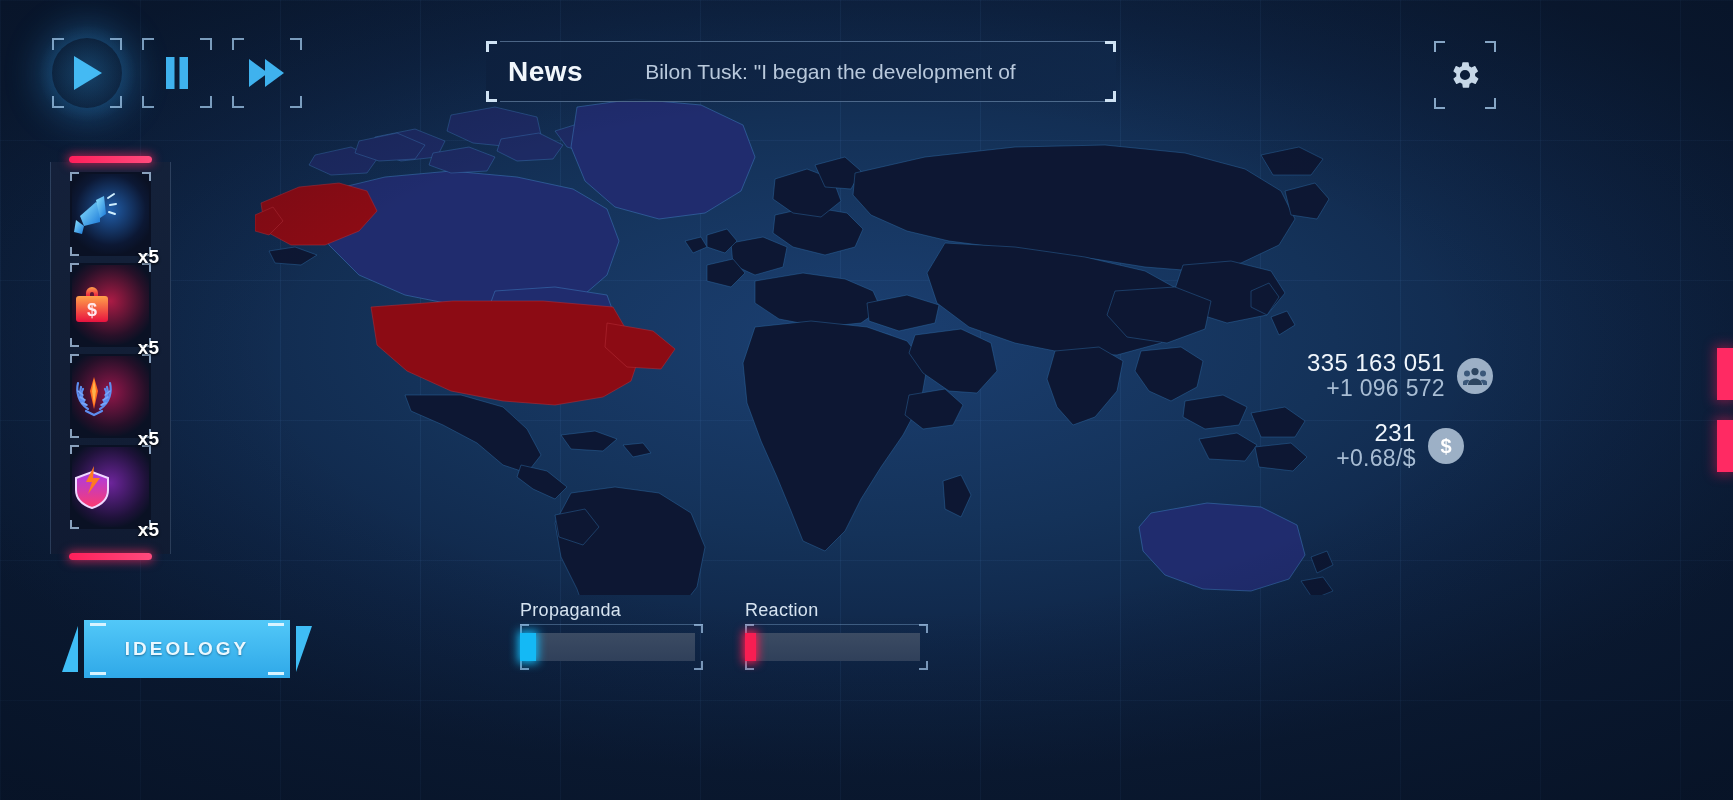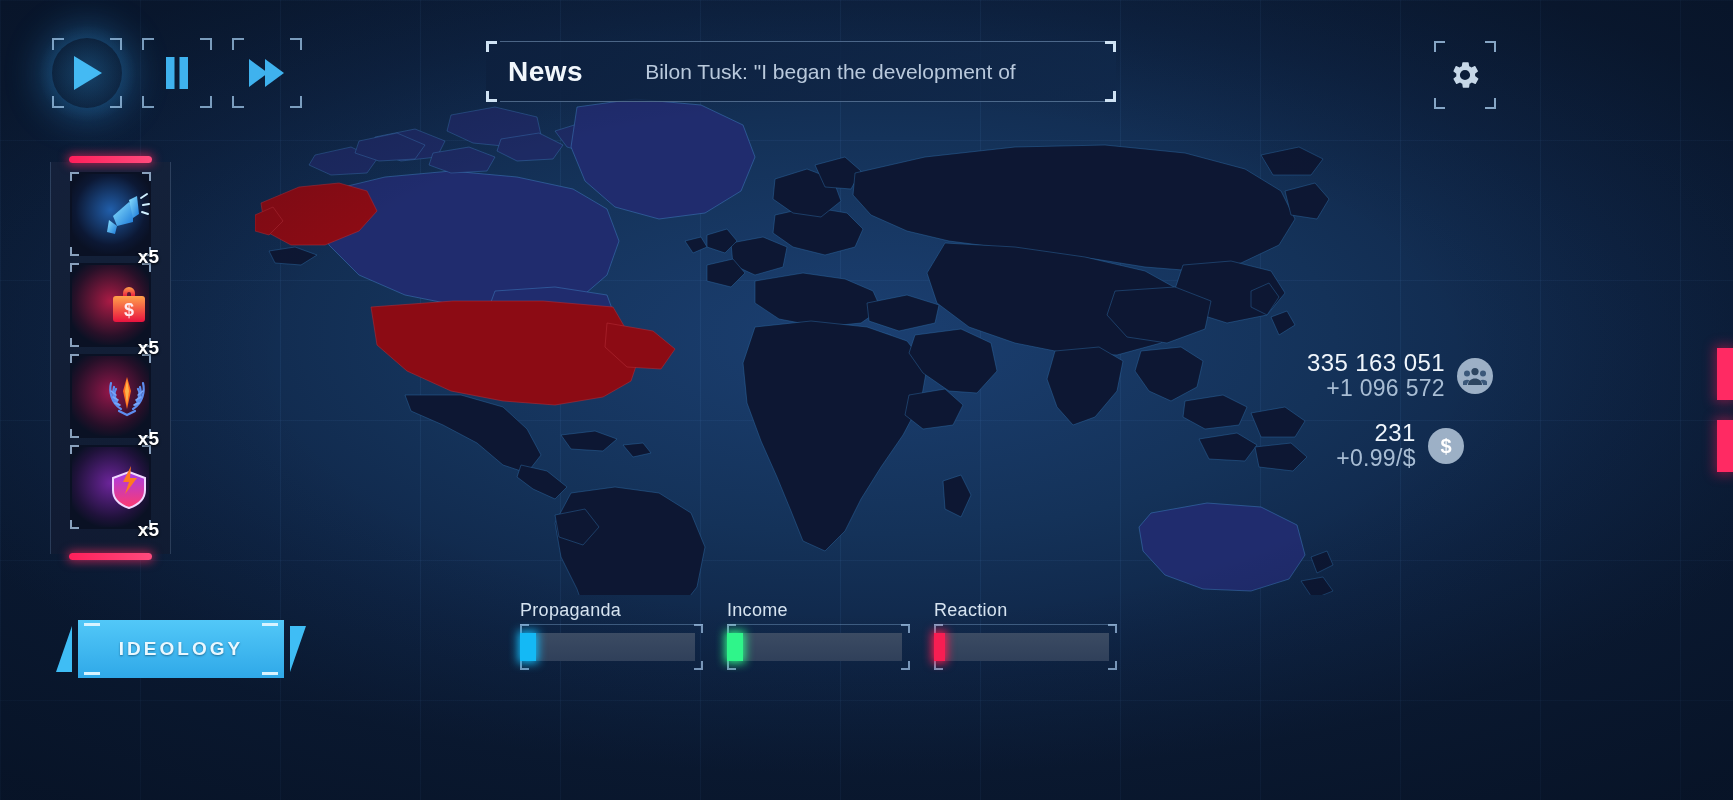--- a/index.html
+++ b/index.html
@@ -103,42 +103,42 @@
   }
   #rail .cap {
     position:absolute; left:18px; right:18px; height:7px; border-radius:4px;
     background:linear-gradient(90deg,#ff1f5a,#ff4b7d);
     box-shadow:0 0 10px 2px rgba(255,40,95,.6);
   }
   #rail .cap.top { top:-6px; }
   #rail .cap.bot { bottom:-6px; }
   .card {
     position:relative; width:81px; height:84px; margin:0 auto 7px;
-    display:flex; align-items:center; justify-content:flex-end;
+    display:flex; align-items:center; justify-content:flex-start;
     background:#0a1124;
   }
   .card .frame { position:absolute; inset:0; }
   .card .frame i { position:absolute; width:9px; height:9px; border:0 solid rgba(180,210,240,.75); }
   .card .frame i:nth-child(1){left:0;top:0;border-left-width:2px;border-top-width:2px;}
   .card .frame i:nth-child(2){right:0;top:0;border-right-width:2px;border-top-width:2px;}
   .card .frame i:nth-child(3){left:0;bottom:0;border-left-width:2px;border-bottom-width:2px;}
   .card .frame i:nth-child(4){right:0;bottom:0;border-right-width:2px;border-bottom-width:2px;}
   .card .aura { position:absolute; inset:2px; }
   .card .qty {
     position:absolute; right:-8px; bottom:-12px; font-size:19px; font-weight:bold;
     color:#fff; text-shadow:0 1px 3px #000; z-index:4;
   }
   .card svg { position:relative; z-index:3; }
   .aura-blue  { background:radial-gradient(circle at 50% 45%, rgba(40,120,215,.75) 0%, rgba(18,45,100,.25) 60%, rgba(10,17,36,0) 78%); }
   .aura-red   { background:radial-gradient(circle at 50% 45%, rgba(225,30,80,.75) 0%, rgba(110,15,50,.3) 60%, rgba(10,17,36,0) 78%); }
   .aura-rose  { background:radial-gradient(circle at 50% 45%, rgba(205,25,90,.7) 0%, rgba(100,12,50,.3) 60%, rgba(10,17,36,0) 78%); }
   .aura-violet{ background:radial-gradient(circle at 50% 45%, rgba(150,45,205,.7) 0%, rgba(80,20,110,.3) 60%, rgba(10,17,36,0) 78%); }
 
   
-  #ideology-wrap { position:absolute; left:56px; top:620px; width:250px; height:58px; cursor:pointer; }
+  #ideology-wrap { position:absolute; left:62px; top:620px; width:250px; height:58px; cursor:pointer; }
   #ideology-wrap .wing {
     position:absolute; top:6px; width:16px; height:46px;
     background:#3fbdf5;
   }
   #ideology-wrap .wing.l { left:0; clip-path:polygon(100% 0,100% 100%,0 100%); }
   #ideology-wrap .wing.r { right:0; clip-path:polygon(0 0,100% 0,0 100%); }
   #ideology {
     position:absolute; left:22px; right:22px; top:0; bottom:0;
     background:linear-gradient(180deg,#52c8f8,#2fa8e8);
     display:flex; align-items:center; justify-content:center;
@@ -179,21 +179,21 @@
   
   .edge-tab {
     position:absolute; right:0; width:16px; height:52px;
     background:linear-gradient(90deg,#e8134f,#ff2a63);
     box-shadow:0 0 12px 3px rgba(230,25,80,.45); cursor:pointer;
   }
   #edge-tab-1 { top:348px; }
   #edge-tab-2 { top:420px; }
 
   
-  #meters { position:absolute; left:520px; top:600px; display:flex; gap:32px; }
+  #meters { position:absolute; left:520px; top:600px; display:flex; gap:50px; }
   .meter { width:175px; position:relative; }
   .meter .mlabel { font-size:18px; color:#d6e3f0; margin-bottom:12px; letter-spacing:.3px; }
   .meter .track {
     position:relative; height:28px;
     background:linear-gradient(180deg,#3b4b63,#30405a);
     overflow:visible;
   }
   .meter .fill { position:absolute; left:0; top:0; bottom:0; }
   .meter .brkline {
     position:absolute; left:0; right:-8px; top:-9px; height:1px;
@@ -488,21 +488,21 @@
           <circle cx="4" cy="7.6" r="3" fill="#3b587a"></circle>
           <path d="M-1 19 c0-3.3 2.3-5.2 5-5.2 1 0 1.9.25 2.7.7 C5 16 4.1 17.4 4 19 Z" fill="#3b587a"></path>
           <circle cx="20" cy="7.6" r="3" fill="#3b587a"></circle>
           <path d="M25 19 c0-3.3-2.3-5.2-5-5.2-1 0-1.9.25-2.7.7 C19 16 19.9 17.4 20 19 Z" fill="#3b587a"></path>
         </svg>
       </div>
     </div>
     <div class="stat">
       <div class="nums">
         <div class="big">231</div>
-        <div class="sub">+0.99/$</div>
+        <div class="sub">+0.68/$</div>
       </div>
       <div class="orb">
         <svg width="26" height="26" viewBox="0 0 26 26">
           <text x="13" y="20" font-size="20" font-weight="bold" text-anchor="middle" fill="#ffffff" font-family="Liberation Sans, sans-serif">$</text>
         </svg>
       </div>
     </div>
   </div>
 
   <div class="edge-tab" id="edge-tab-1" style="background: linear-gradient(90deg, rgb(255, 42, 99), rgb(255, 42, 99));"></div>
@@ -514,31 +514,20 @@
       <div class="track">
         <div class="brkline"></div>
         <i class="cn tl"></i>
         <i class="cn tr"></i>
         <i class="cn bl"></i>
         <i class="cn br"></i>
         <div class="fill" style="width: 9%; background: rgb(20, 185, 245); box-shadow: rgb(20, 185, 245) 0px 0px 10px 2px;"></div>
       </div>
     </div>
     <div class="meter">
-      <div class="mlabel">Income</div>
-      <div class="track">
-        <div class="brkline"></div>
-        <i class="cn tl"></i>
-        <i class="cn tr"></i>
-        <i class="cn bl"></i>
-        <i class="cn br"></i>
-        <div class="fill" style="width: 9%; background: rgb(47, 245, 138); box-shadow: rgb(47, 245, 138) 0px 0px 10px 2px;"></div>
-      </div>
-    </div>
-    <div class="meter">
       <div class="mlabel">Reaction</div>
       <div class="track">
         <div class="brkline"></div>
         <i class="cn tl"></i>
         <i class="cn tr"></i>
         <i class="cn bl"></i>
         <i class="cn br"></i>
         <div class="fill" style="width: 6%; background: rgb(247, 30, 82); box-shadow: rgb(247, 30, 82) 0px 0px 10px 2px;"></div>
       </div>
     </div>

